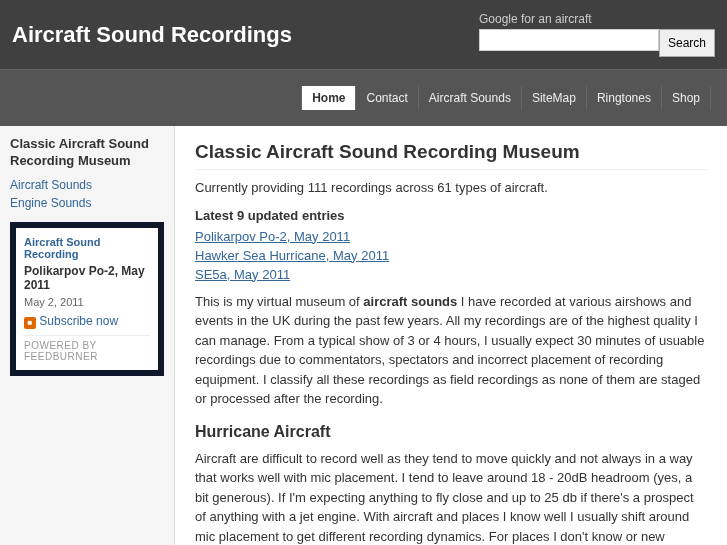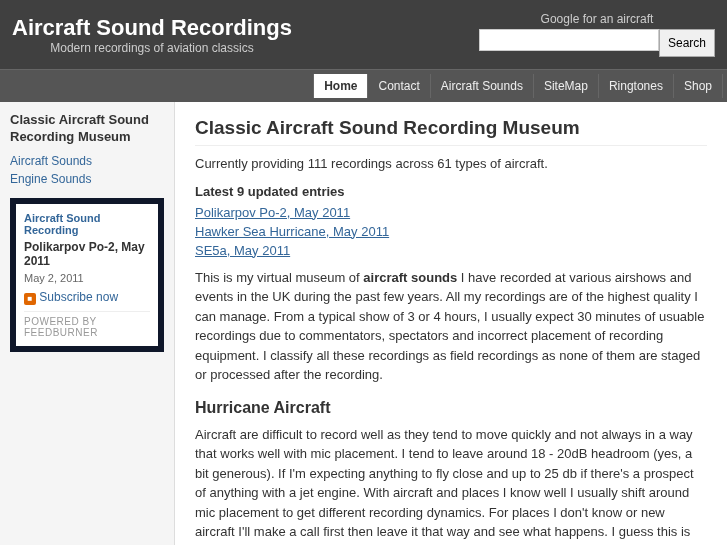--- a/index.html
+++ b/index.html
@@ -4,28 +4,28 @@
   <style>
     * { margin: 0; padding: 0; box-sizing: border-box; }
     body { font-family: Arial, Helvetica, sans-serif; font-size: 13px; background: #888; color: #333; }
     
     #page-wrapper { width: 727px; background: #fff; }
     
     
     #header { background: #404040; padding: 12px 12px; display: flex; align-items: center; justify-content: space-between; gap: 44px; }
     #header-left h1 { color: #fff; font-size: 22px; font-weight: bold; }
     #header-left p { color: #ccc; font-size: 12px; text-align: center; }
-    #header-right { display: flex; flex-direction: column; align-items: center; }
+    #header-right { display: flex; flex-direction: column; align-items: flex-start; }
     #header-right label { color: #ccc; font-size: 12px; margin-bottom: 3px; }
     #search-form { display: flex; }
     #search-input-field { width: 180px; height: 22px; border: 1px solid #ccc; padding: 2px 4px; font-size: 12px; }
     #search-button { height: 28px; padding: 0 8px; background: #f0f0f0; border: 1px solid #aaa; font-size: 12px; cursor: pointer; }
     
     
-    #nav { background: #555; padding: 4px; display: flex; justify-content: flex-end; border-top: 1px solid #666; }
+    #nav { background: #555; padding: 16px; display: flex; justify-content: flex-end; border-top: 1px solid #666; }
     #nav a { display: inline-block; padding: 5px 10px; color: #eee; text-decoration: none; font-size: 12px; border-right: 1px solid #666; }
     #nav a:first-child { border-left: 1px solid #666; }
     #nav a.active { background: #fff; color: #333; font-weight: bold; }
     
     
     #content-wrapper { display: flex; background: #fff; }
     
     
     #sidebar { width: 175px; min-width: 175px; background: #f5f5f5; border-right: 1px solid #ddd; padding: 10px; font-size: 12px; }
     #sidebar h2 { font-size: 13px; font-weight: bold; color: #333; margin-bottom: 8px; line-height: 1.3; }
@@ -49,21 +49,20 @@
     strong { font-weight: bold; }
   </style>
 </head>
 <body>
 
 <div id="page-wrapper">
 
   <div id="header">
     <div id="header-left">
       <h1>Aircraft Sound Recordings</h1>
-      <p>Modern recordings of aviation classics</p>
     </div>
     <div id="header-right">
       <label>Google for an aircraft</label>
       <div id="search-form">
         <input type="text" id="search-input-field" style="">
         <button id="search-button">Search</button>
       </div>
     </div>
   </div>
 

